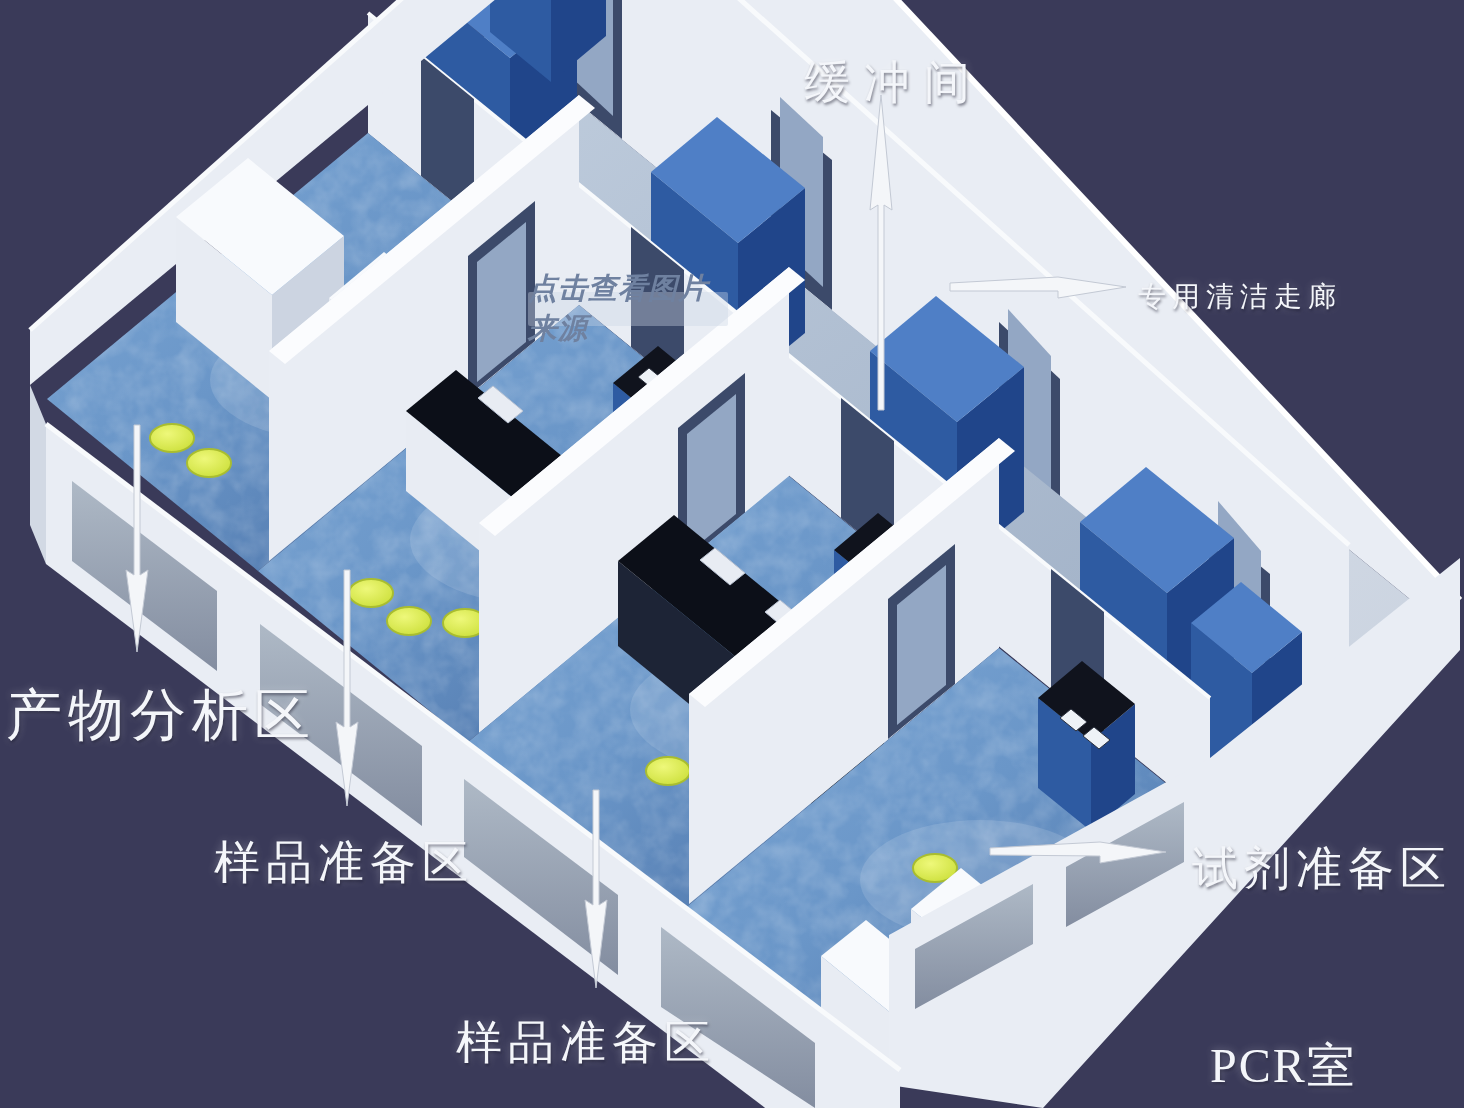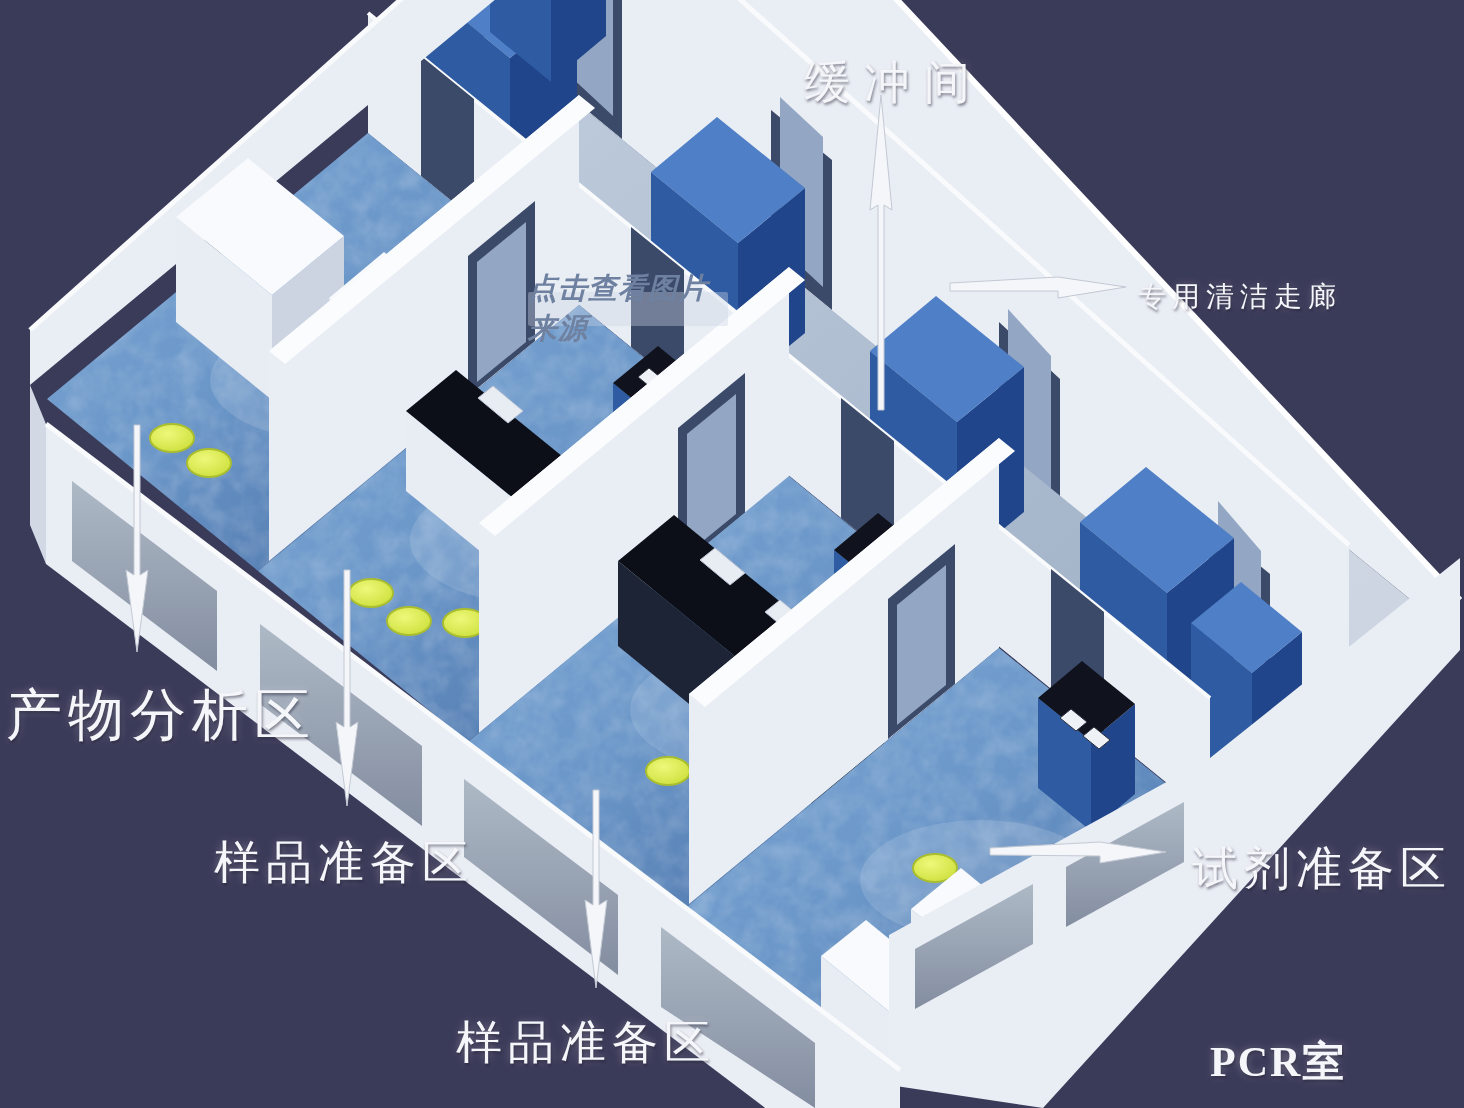--- a/index.html
+++ b/index.html
@@ -14,21 +14,21 @@
   #scene{position:absolute;left:0;top:0;}
   .zone-label{position:absolute;color:var(--label-text);white-space:nowrap;
       text-shadow:0 0 9px rgba(255,255,255,.30),1px 2px 3px rgba(10,10,30,.55);
       font-weight:500;margin-top:16px;}
   .lbl-buffer{left:804px;top:36px;font-size:46px;letter-spacing:14px;}
   .lbl-corridor{left:1138px;top:262px;font-size:28px;letter-spacing:6px;}
   .lbl-product{left:6px;top:662px;font-size:56px;letter-spacing:6px;}
   .lbl-gene{left:214px;top:816px;font-size:46px;letter-spacing:6px;}
   .lbl-sample{left:456px;top:996px;font-size:46px;letter-spacing:6px;font-family:Liberation Mono, monospace;}
   .lbl-reagent{left:1192px;top:822px;font-size:46px;letter-spacing:6px;}
-  .lbl-pcr{left:1210px;top:1018px;font-size:42px;letter-spacing:2px;font-weight:700;}
+  .lbl-pcr{left:1210px;top:1018px;font-size:48px;letter-spacing:2px;font-weight:400;}
   .watermark{position:absolute;left:528px;top:292px;width:200px;height:34px;
       background:rgba(203,213,230,.38);border-radius:2px;display:flex;
       align-items:center;justify-content:center;font-size:29px;font-weight:600;
       color:var(--watermark-text);letter-spacing:1px;cursor:pointer;
       font-family:"Liberation Sans","DejaVu Sans",sans-serif;font-style:italic;}
   
   .wall{fill:var(--wall);} .wallshade{fill:var(--wall-shade);} .walltop{fill:var(--wall-top);}
   .door{fill:var(--door-dark);} .pane{fill:#93a7c4;} .glass{fill:url(#gglass);}
   .arrow{fill:var(--arrow);stroke:#c3c9d4;stroke-width:1;}
   .floor{fill:url(#gfloor);} .floorbuf{fill:url(#gbuffloor);} .floorcor{fill:url(#gcorfloor);}

